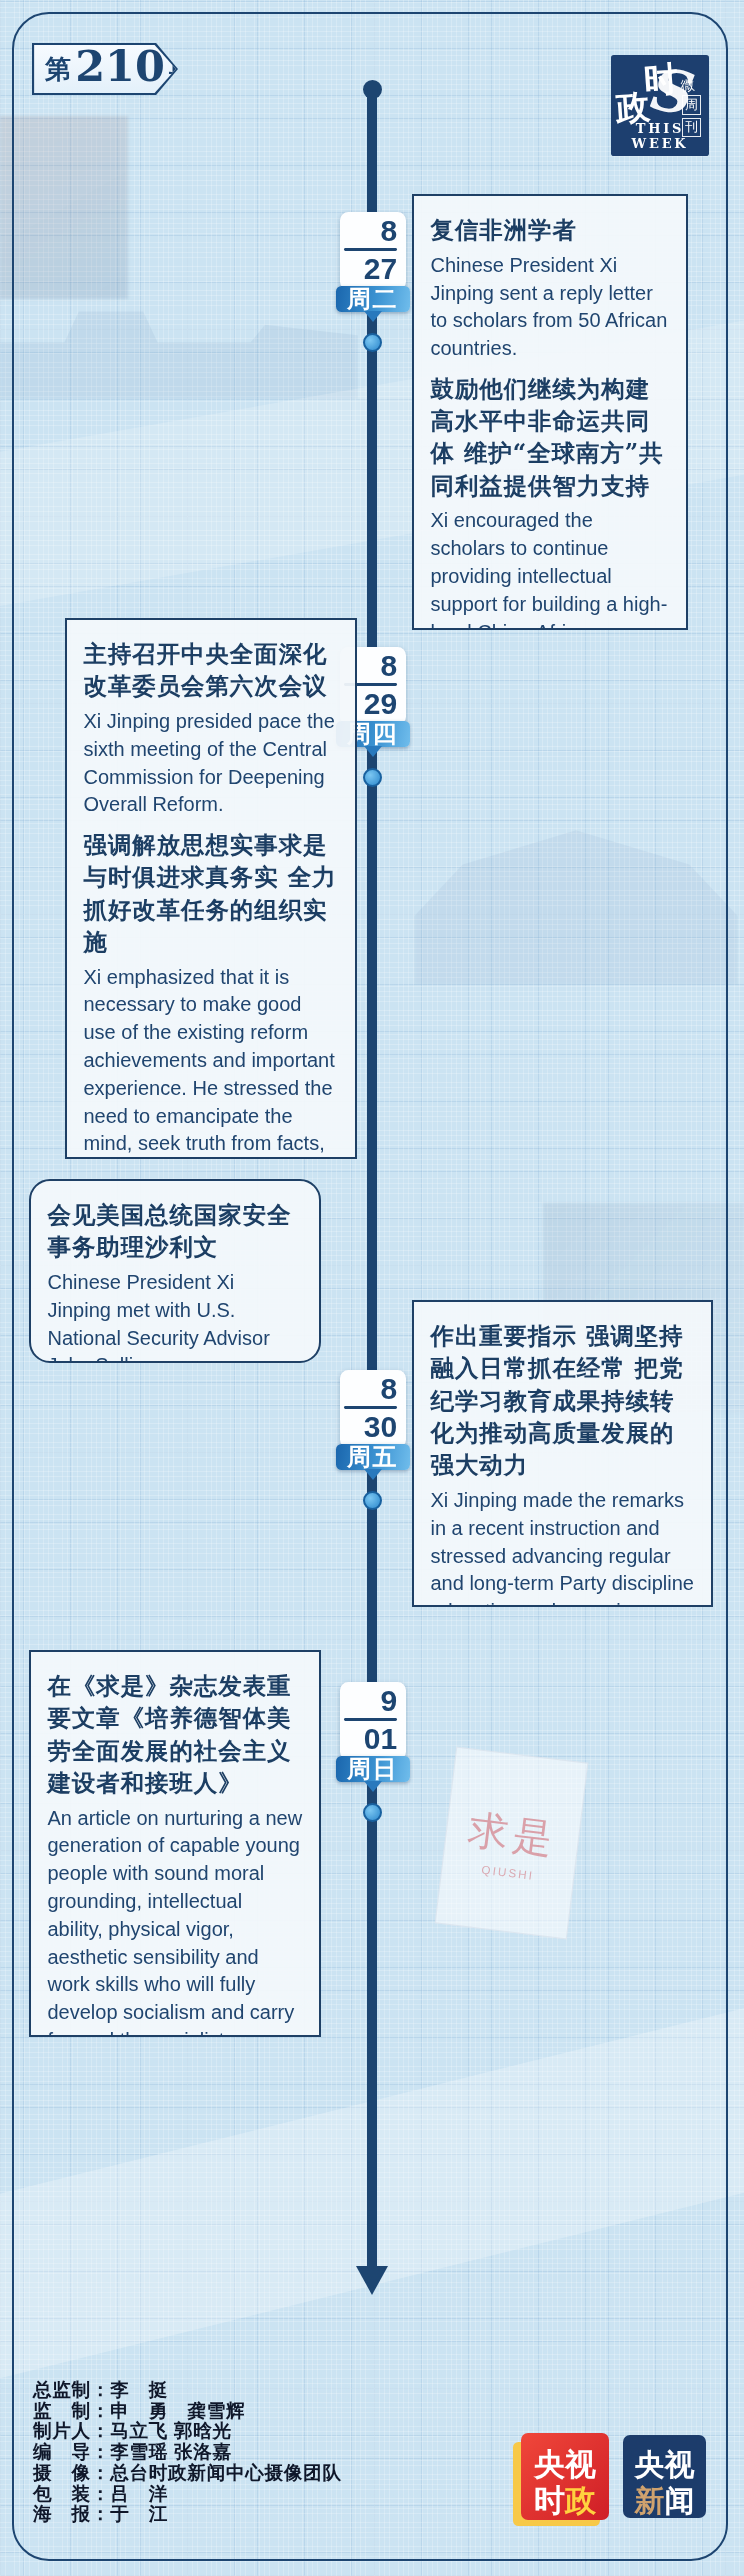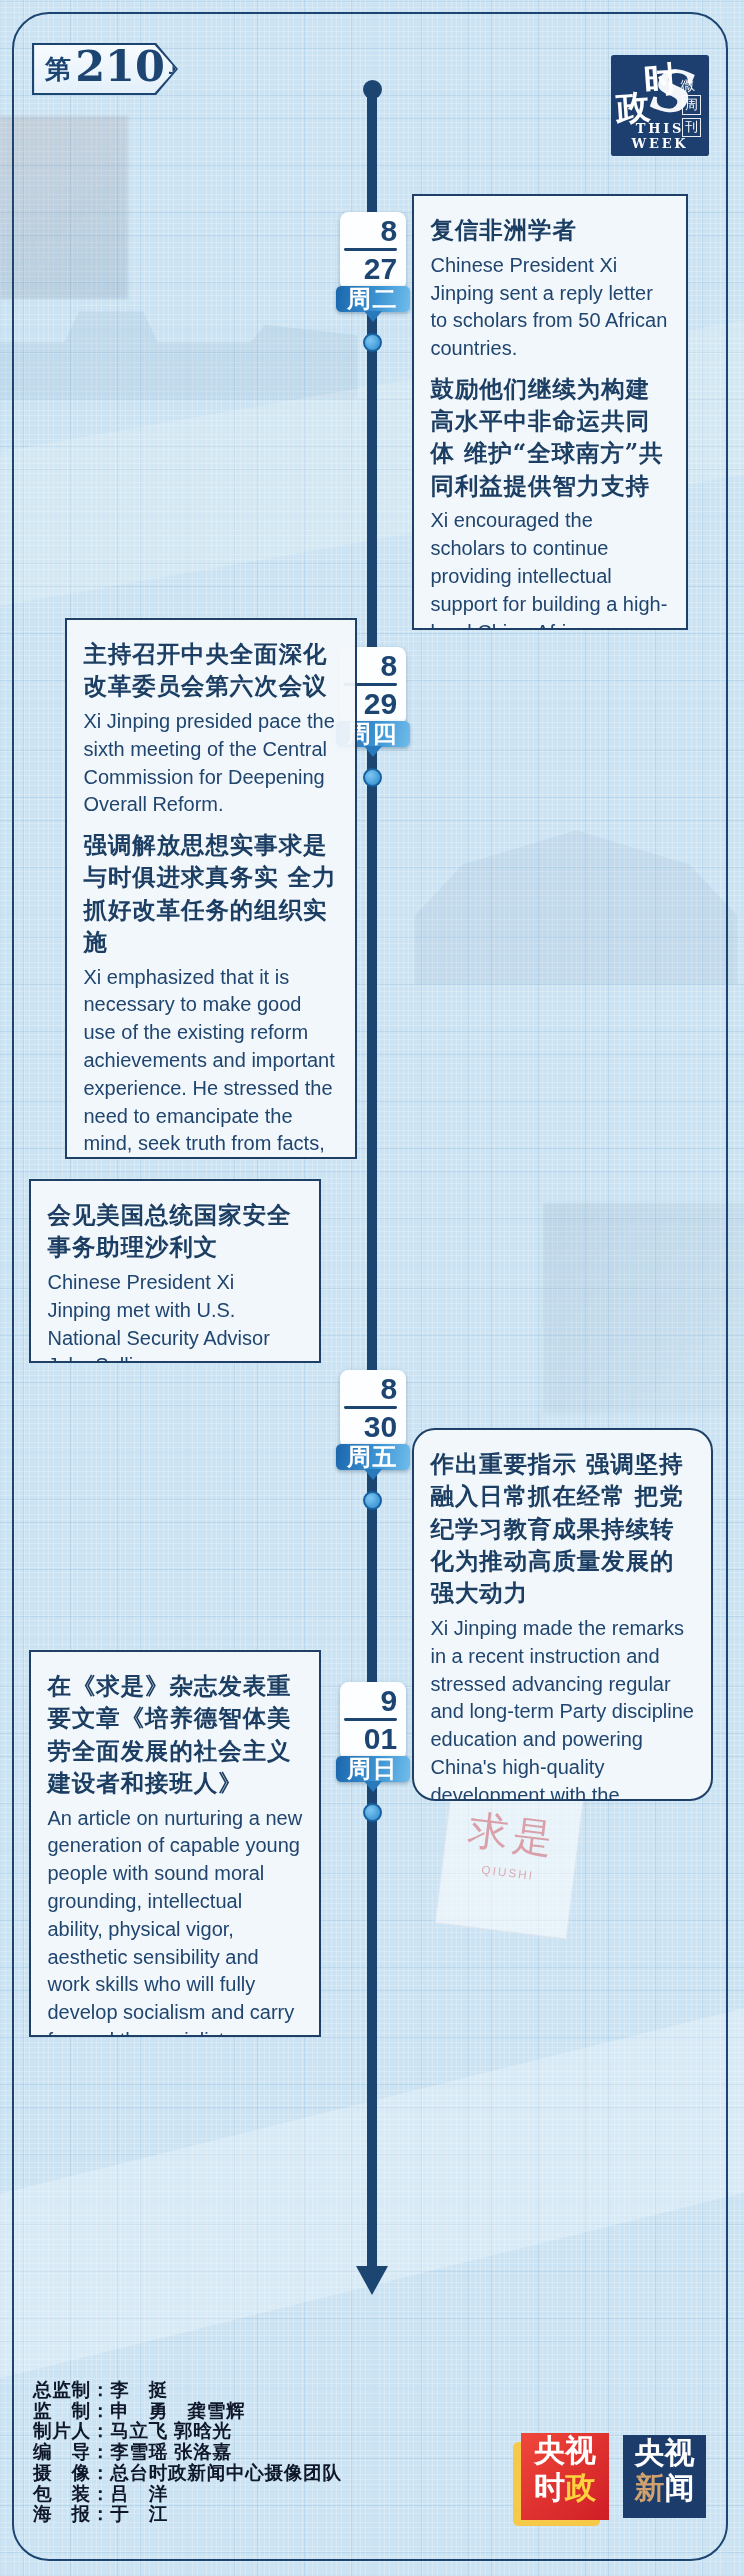--- a/index.html
+++ b/index.html
@@ -105,21 +105,21 @@
     display:flex;flex-direction:column;align-items:center;justify-content:center;gap:4.1px;
   }
   .qiushi .qs{font-family:"DejaVu Serif","Liberation Serif",serif;font-size:40px;color:rgba(200,60,70,.45);letter-spacing:4.1px;}
   .qiushi .qsen{font-size:11.7px;letter-spacing:2.1px;color:rgba(200,60,70,.4);}
   
   .credits{position:absolute;left:33px;top:2380px;}
   .credits div{font-size:18.6px;line-height:20.7px;letter-spacing:0.7px;color:#0f172a;font-weight:700;}
   
   .flogo-shadow{position:absolute;left:513px;top:2442px;width:87px;height:84px;background:#f7c948;border-radius:5.5px;}
   .flogo{
-    position:absolute;border-radius:0;display:flex;flex-direction:column;align-items:center;justify-content:flex-start;
+    position:absolute;border-radius:7px;display:flex;flex-direction:column;align-items:center;justify-content:flex-end;
     font-weight:700;line-height:1.18;
   }
   .flogo.red{left:521px;top:2433px;width:88px;height:87px;background:linear-gradient(135deg,#f0473a,#cf1e26);color:#fff;font-size:31px;}
   .flogo.navy{left:623px;top:2435px;width:83px;height:83px;background:#1c3c6b;color:#fff;font-size:30px;}
   .flogo .accent-y{color:#ffd23f;}
   .flogo .accent-t{color:#cfa26e;}
 </style>
 </head>
 <body>
 
@@ -210,26 +210,26 @@
   <p>Xi encouraged the scholars to continue providing intellectual support for building a high-level China-Africa community with a shared future and safeguarding the common interests of the Global South.</p>
 </div>
 
 <div class="card" style="left:29px;top:618px;width:292px;height:541px;margin-left:36px;">
   <h2>主持召开中央全面深化改革委员会第六次会议</h2>
   <p>Xi Jinping presided pace the sixth meeting of the Central Commission for Deepening Overall Reform.</p>
   <h2 class="second">强调解放思想实事求是 与时俱进求真务实 全力抓好改革任务的组织实施</h2>
   <p>Xi emphasized that it is necessary to make good use of the existing reform achievements and important experience. He stressed the need to emancipate the mind, seek truth from facts, keep pace with the times, take a realistic and pragmatic approach, and fully mobilize the enthusiasm of all parties to ensure the successful implementation of the reform tasks.</p>
 </div>
 
-<div class="card" style="left:29px;top:1179px;width:292px;height:184px;">
+<div class="card" style="left:29px;top:1179px;width:292px;height:184px;border-radius:21px;">
   <h2>会见美国总统国家安全事务助理沙利文</h2>
   <p>Chinese President Xi Jinping met with U.S. National Security Advisor Jake Sullivan.</p>
 </div>
 
-<div class="card" style="left:412px;top:1428px;width:301px;height:373px;border-radius:23px;">
+<div class="card" style="left:412px;top:1300px;width:301px;height:307px;">
   <h2>作出重要指示 强调坚持融入日常抓在经常 把党纪学习教育成果持续转化为推动高质量发展的强大动力</h2>
   <p>Xi Jinping made the remarks in a recent instruction and stressed advancing regular and long-term Party discipline education and powering China's high-quality development with the achievements of a Party-wide campaign on discipline education.</p>
 </div>
 
 <div class="card" style="left:29px;top:1650px;width:292px;height:387px;">
   <h2>在《求是》杂志发表重要文章《培养德智体美劳全面发展的社会主义建设者和接班人》</h2>
   <p>An article on nurturing a new generation of capable young people with sound moral grounding, intellectual ability, physical vigor, aesthetic sensibility and work skills who will fully develop socialism and carry forward the socialist cause by Xi Jinping was published in this year's 17th issue of the Qiushi Journal.</p>
 </div>
 
 <div class="credits">

